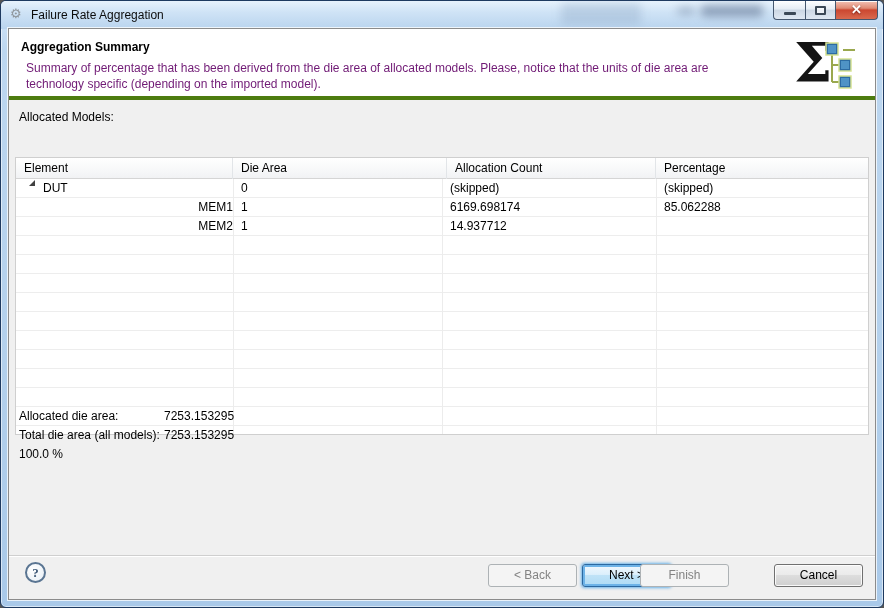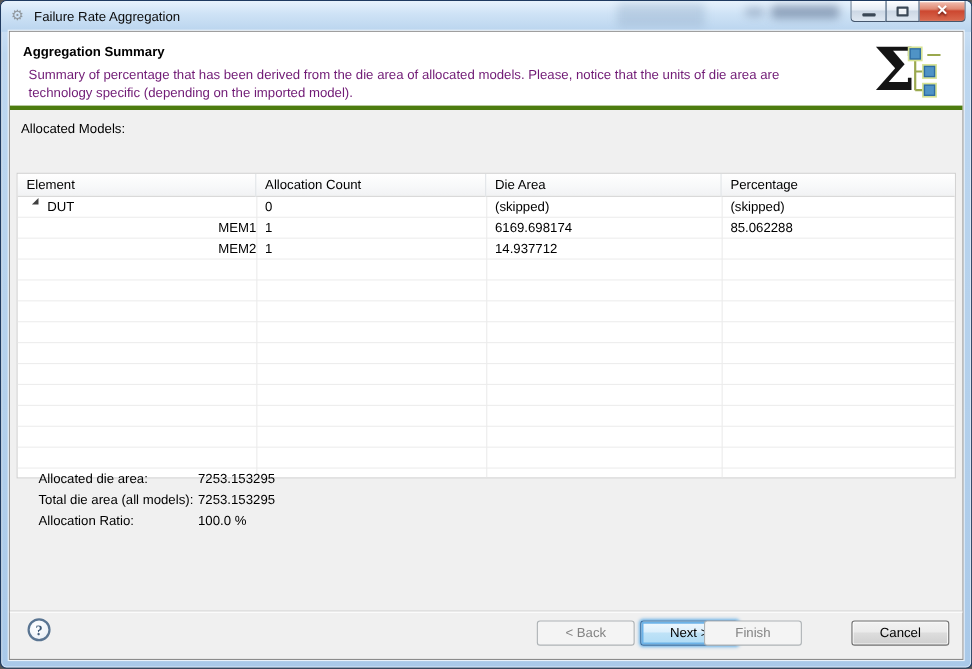--- a/index.html
+++ b/index.html
@@ -53,21 +53,21 @@
   .th:last-child{border-right:none;}
   .c0{width:217px;} .c1{width:209px;} .c2{width:214px;} .c3{width:212px;}
   .vline{position:absolute;top:21px;bottom:0;width:1px;background:#ececec;}
   .row{display:flex;height:19px;border-bottom:1px solid #ededed;}
   .td{height:18px;line-height:18px;padding-left:8px;white-space:nowrap;overflow:hidden;}
   .elem-cell{display:flex;padding-left:0;}
   .expander{width:8px;height:8px;margin-left:12px;margin-right:7px;flex:0 0 auto;}
   .child-indent{padding-left:43px;text-align:right;}
 
   
-  .summary{position:absolute;left:10px;top:397px;margin-left:16px;}
+  .summary{position:absolute;left:10px;top:378px;}
   .srow{height:19px;line-height:19px;display:flex;}
   .slabel{width:145px;}
   .svalue{}
 
   
   .sep{position:absolute;left:0;right:0;top:526px;height:2px;border-top:1px solid #cfcfcf;border-bottom:1px solid #ffffff;}
   .help-btn{position:absolute;left:16px;top:533px;width:21px;height:21px;border:2px solid #5a7592;border-radius:50%;
             color:#3f5a78;font-weight:bold;font-size:13px;text-align:center;line-height:17px;
             font-family:"Liberation Serif",serif;background:radial-gradient(circle at 35% 30%,#ffffff 0%,#eef3f8 70%);}
   .btn{position:absolute;top:535px;width:89px;height:23px;text-align:center;line-height:21px;font-size:12px;
@@ -129,22 +129,22 @@
             <rect x="48" y="46" width="8" height="8" fill="#4f93c6" stroke="none"></rect>
           </g>
         </svg>
       </div>
 
       <div class="models-label">Allocated Models:</div>
 
       <div class="tbl">
         <div class="tbl-header">
           <div class="th c0">Element</div>
+          <div class="th c2">Die Area</div>
           <div class="th c1">Allocation Count</div>
-          <div class="th c2">Die Area</div>
           <div class="th c3">Percentage</div>
         </div>
 
         <div class="vline" style="left:217px"></div>
         <div class="vline" style="left:426px"></div>
         <div class="vline" style="left:640px"></div>
 
         <div class="row">
           <div class="td c0 elem-cell">
             <svg class="expander" viewBox="0 0 8 8">
@@ -187,21 +187,20 @@
       <div class="summary">
         <div class="srow">
           <span class="slabel">Allocated die area:</span>
           <span class="svalue">7253.153295</span>
         </div>
         <div class="srow">
           <span class="slabel">Total die area (all models):</span>
           <span class="svalue">7253.153295</span>
         </div>
         <div class="srow">
-          <span class="slabel">Allocation Ratio:</span>
           <span class="svalue">100.0 %</span>
         </div>
       </div>
 
       <div class="sep"></div>
       <div class="help-btn">?</div>
       <div class="btn back disabled">&lt; Back</div>
       <div class="btn next">Next &gt;</div>
       <div class="btn finish disabled">Finish</div>
       <div class="btn cancel">Cancel</div>

